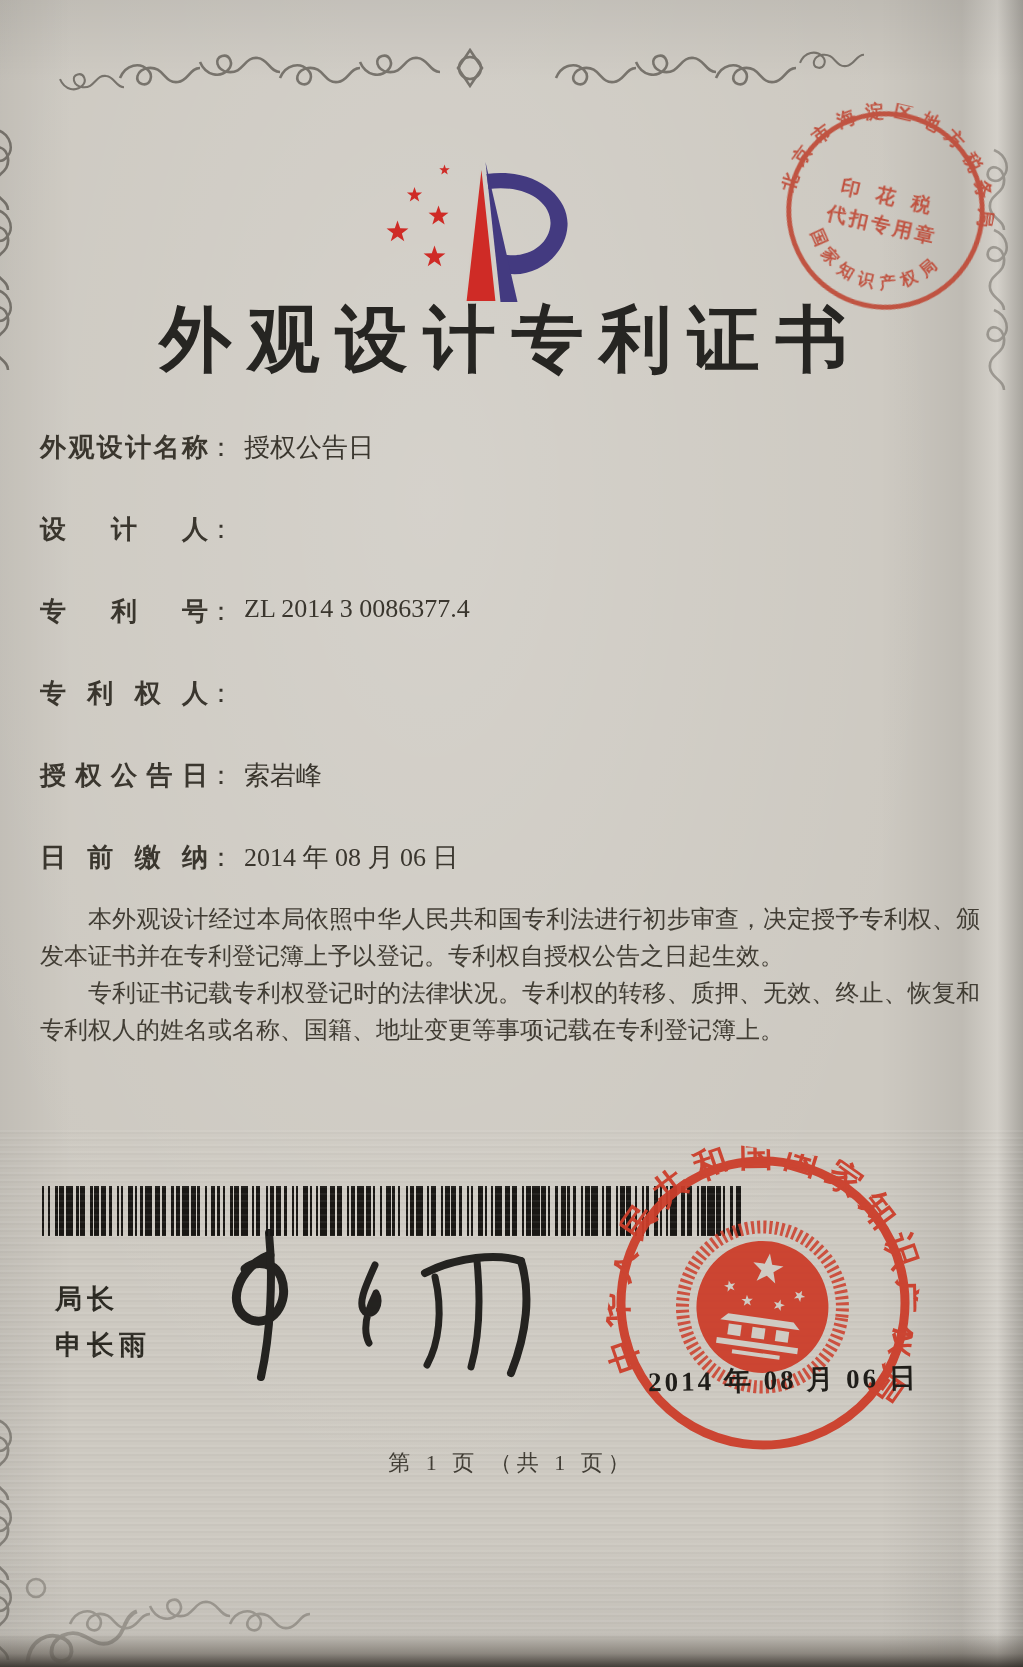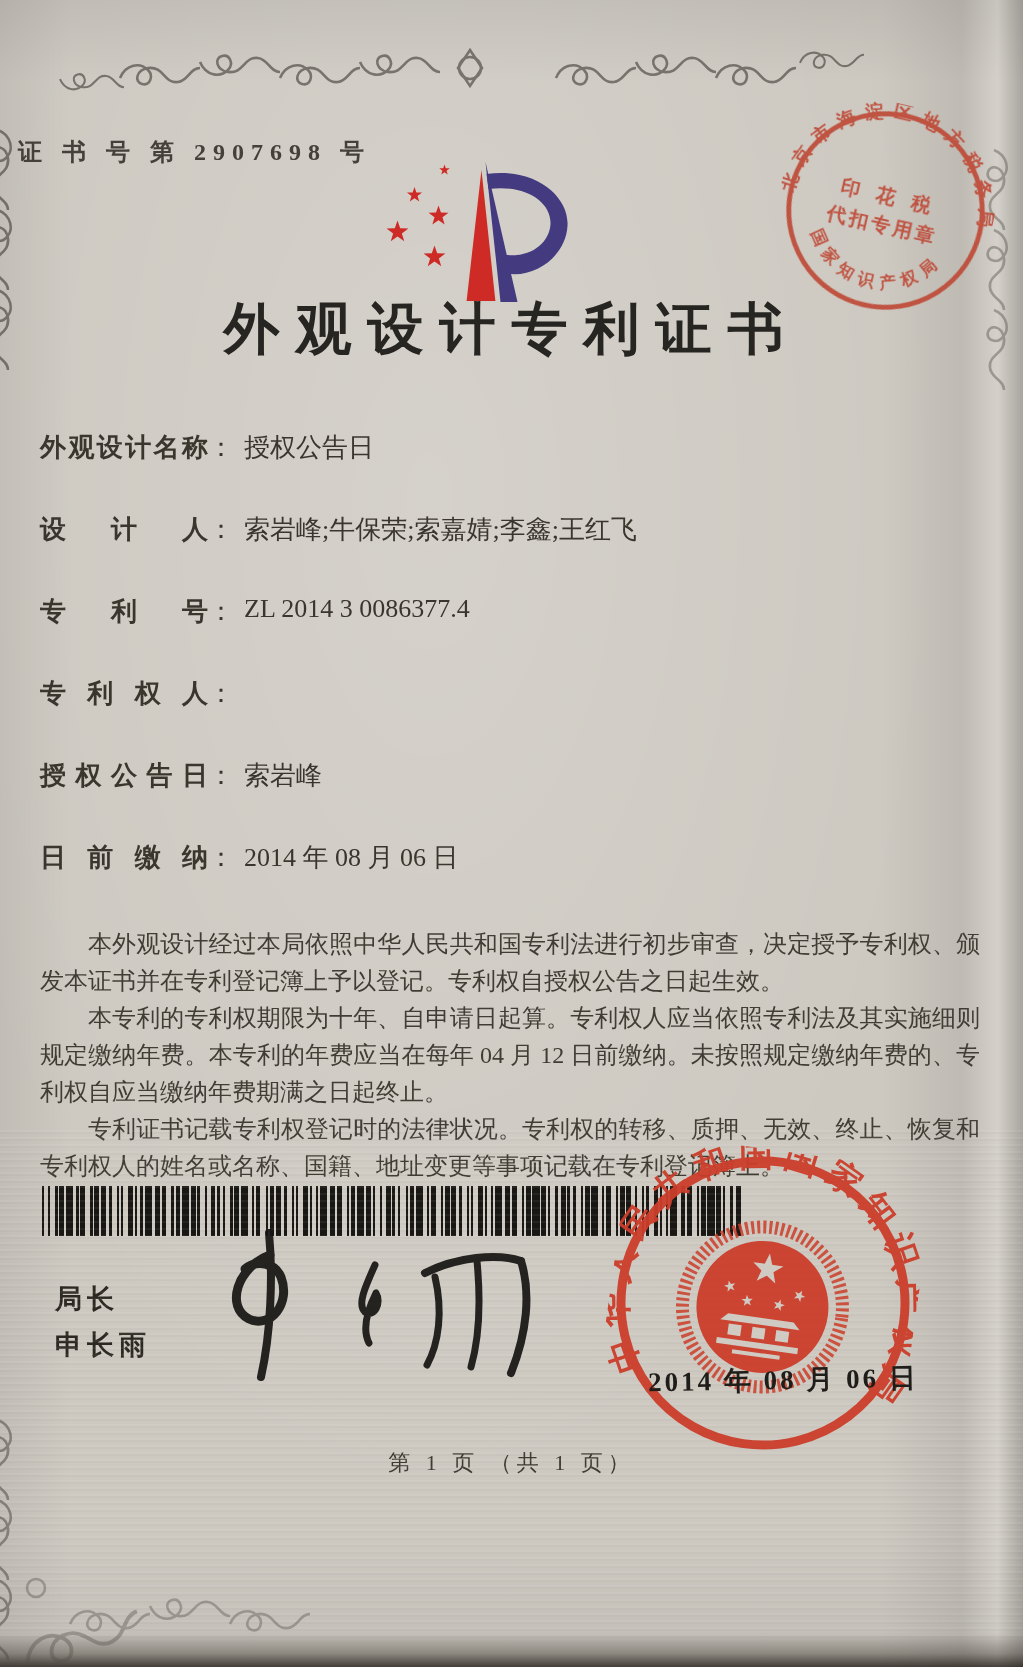--- a/index.html
+++ b/index.html
@@ -8,27 +8,27 @@
     font-family:"Liberation Serif","DejaVu Serif",serif;
     background:
       radial-gradient(ellipse at 42% 30%, rgba(255,255,255,0.16), rgba(255,255,255,0) 62%),
       linear-gradient(to right, rgba(0,0,0,0.06), rgba(0,0,0,0) 7%, rgba(0,0,0,0) 86%, rgba(0,0,0,0.07) 94%, rgba(255,255,255,0.14) 97.5%, rgba(0,0,0,0.18) 100%),
       linear-gradient(to bottom, rgba(0,0,0,0.07), rgba(0,0,0,0) 5%, rgba(0,0,0,0) 92%, rgba(0,0,0,0.06) 100%),
       #cdc9c1;
     color:#3c382f;
   }
   .abs{position:absolute;}
   .cert-no{left:18px;top:136px;font-size:24px;letter-spacing:7px;color:#44403a;font-weight:600;}
-  .title{left:0;top:292px;width:100%;text-align:center;font-size:56px;font-weight:700;
+  .title{left:0;top:292px;width:100%;text-align:center;font-size:72px;font-weight:700;
          letter-spacing:16px;color:#262522;}
   .fields{left:40px;top:430px;width:920px;}
   .field{height:82px;font-size:26px;color:#3a362e;display:flex;align-items:flex-start;}
   .field .lbl{display:inline-block;width:168px;text-align:justify;text-align-last:justify;flex:none;font-weight:bold;}
   .field .col{flex:none;margin-right:10px;}
-  .paras{left:40px;top:926px;width:940px;font-size:24px;line-height:37px;
+  .paras{left:40px;top:901px;width:940px;font-size:24px;line-height:37px;
          text-align:justify;color:#413d34;}
   .paras p{margin:0;text-indent:2em;}
   .barcode{left:42px;top:1186px;width:700px;height:50px;display:flex;align-items:stretch;overflow:hidden;}
   .barcode span{flex:none;height:100%;}
   .director{left:55px;top:1276px;font-size:27px;letter-spacing:5px;color:#2b2922;line-height:46px;font-weight:600;}
   .seal-date{left:648px;top:1362px;font-size:27px;letter-spacing:3px;color:#1f1d19;z-index:7;transform:rotate(-1deg);font-weight:600;}
   .footer{left:0;top:1448px;width:100%;text-align:center;font-size:22px;letter-spacing:5px;color:#3f3b33;}
   .stripes{left:0;top:1130px;width:100%;height:510px;pointer-events:none;
     background:repeating-linear-gradient(180deg, rgba(255,255,255,0.055) 0 2px, rgba(0,0,0,0.02) 2px 4px, rgba(0,0,0,0) 4px 7px);}
   .bottom-shadow{left:0;bottom:0;width:100%;height:34px;pointer-events:none;
@@ -83,21 +83,20 @@
       <g opacity="0.55">
         <use href="#curl" transform="translate(70,1608)"></use>
         <use href="#curl" transform="translate(150,1622) scale(1,-1)"></use>
         <use href="#curl" transform="translate(230,1608)"></use>
         <use href="#curl" transform="translate(20,1640) scale(1.5) rotate(-18)"></use>
         <circle cx="36" cy="1588" r="9"></circle>
       </g>
     </g>
   </svg>
 
-  <div class="abs cert-no">证 书 号 第 2907698 号</div>
 
   <div class="abs stamp-wrap">
     <svg viewBox="-110 -110 220 220" width="215" height="215">
       <defs>
         <path id="tarc" d="M -90,34 A 96,96 0 1 1 90,34"></path>
         <path id="barc" d="M -74,26 A 78,78 0 0 0 74,26"></path>
       </defs>
       <circle cx="0" cy="0" r="99" fill="none" stroke="#bf4b38" stroke-width="5"></circle>
       <text font-size="19" letter-spacing="9" fill="#bf4b38" font-weight="600">
         <textPath href="#tarc" startOffset="50%" text-anchor="middle">北京市海淀区地方税务局</textPath>
@@ -129,21 +128,20 @@
 
   <div class="abs fields">
     <div class="field">
       <span class="lbl">外观设计名称</span>
         <span class="col">：</span>
         <span>授权公告日</span>
     </div>
     <div class="field">
       <span class="lbl">设计人</span>
         <span class="col">：</span>
-        <span>索岩峰;牛保荣;索嘉婧;李鑫;王红飞</span>
     </div>
     <div class="field">
       <span class="lbl">专利号</span>
         <span class="col">：</span>
         <span>ZL 2014 3 0086377.4</span>
     </div>
     <div class="field">
       <span class="lbl">专利权人</span>
         <span class="col">：</span>
     </div>
@@ -154,21 +152,20 @@
     </div>
     <div class="field">
       <span class="lbl">日前缴纳</span>
         <span class="col">：</span>
         <span>2014 年 08 月 06 日</span>
     </div>
   </div>
 
   <div class="abs paras">
     <p>本外观设计经过本局依照中华人民共和国专利法进行初步审查，决定授予专利权、颁发本证书并在专利登记簿上予以登记。专利权自授权公告之日起生效。</p>
-    <p>本专利的专利权期限为十年、自申请日起算。专利权人应当依照专利法及其实施细则规定缴纳年费。本专利的年费应当在每年 04 月 12 日前缴纳。未按照规定缴纳年费的、专利权自应当缴纳年费期满之日起终止。</p>
     <p>专利证书记载专利权登记时的法律状况。专利权的转移、质押、无效、终止、恢复和专利权人的姓名或名称、国籍、地址变更等事项记载在专利登记簿上。</p>
   </div>
 
   <div class="abs barcode">
       <span style="width: 2.4px; background: rgb(25, 23, 20);"></span>
       <span style="width: 3.4px; background: transparent;"></span>
       <span style="width: 2.4px; background: rgb(25, 23, 20);"></span>
       <span style="width: 5.1px; background: transparent;"></span>
       <span style="width: 2.4px; background: rgb(25, 23, 20);"></span>
       <span style="width: 1.7px; background: transparent;"></span>

